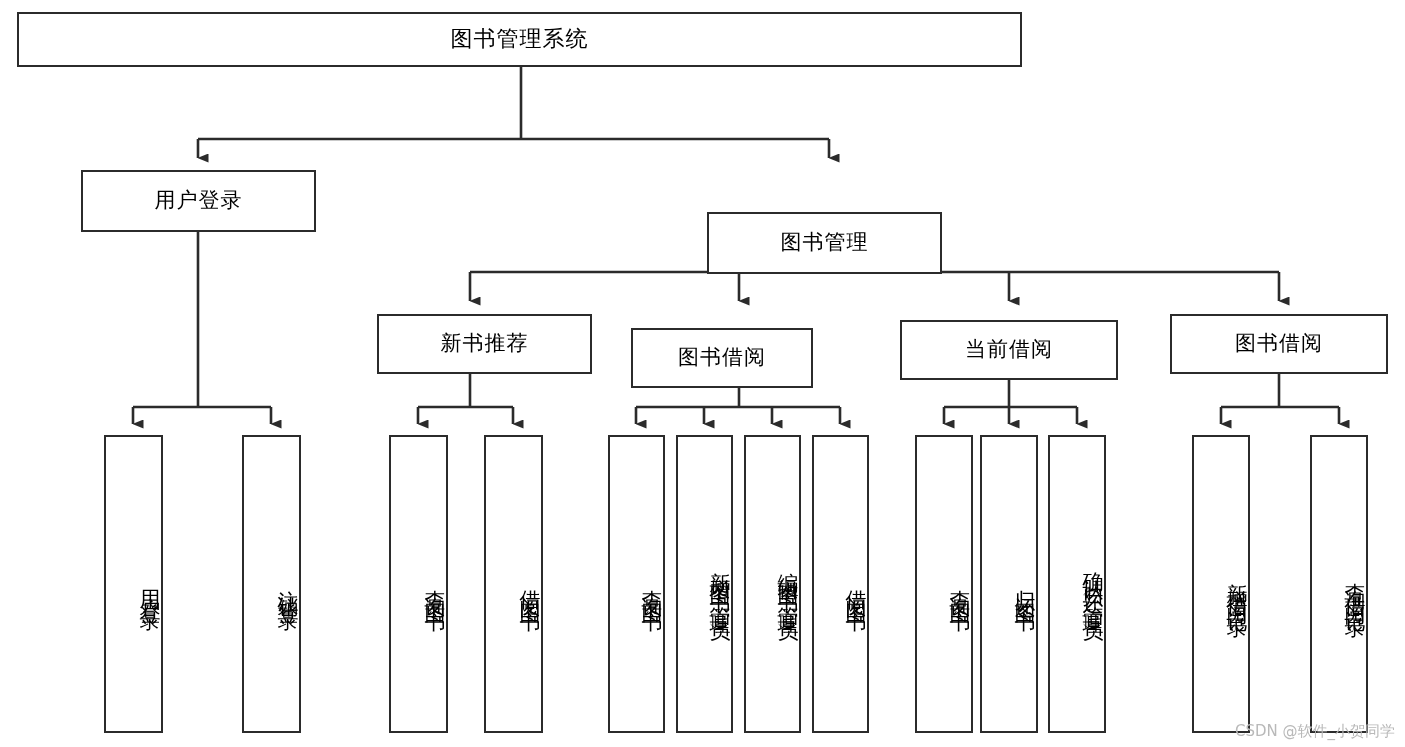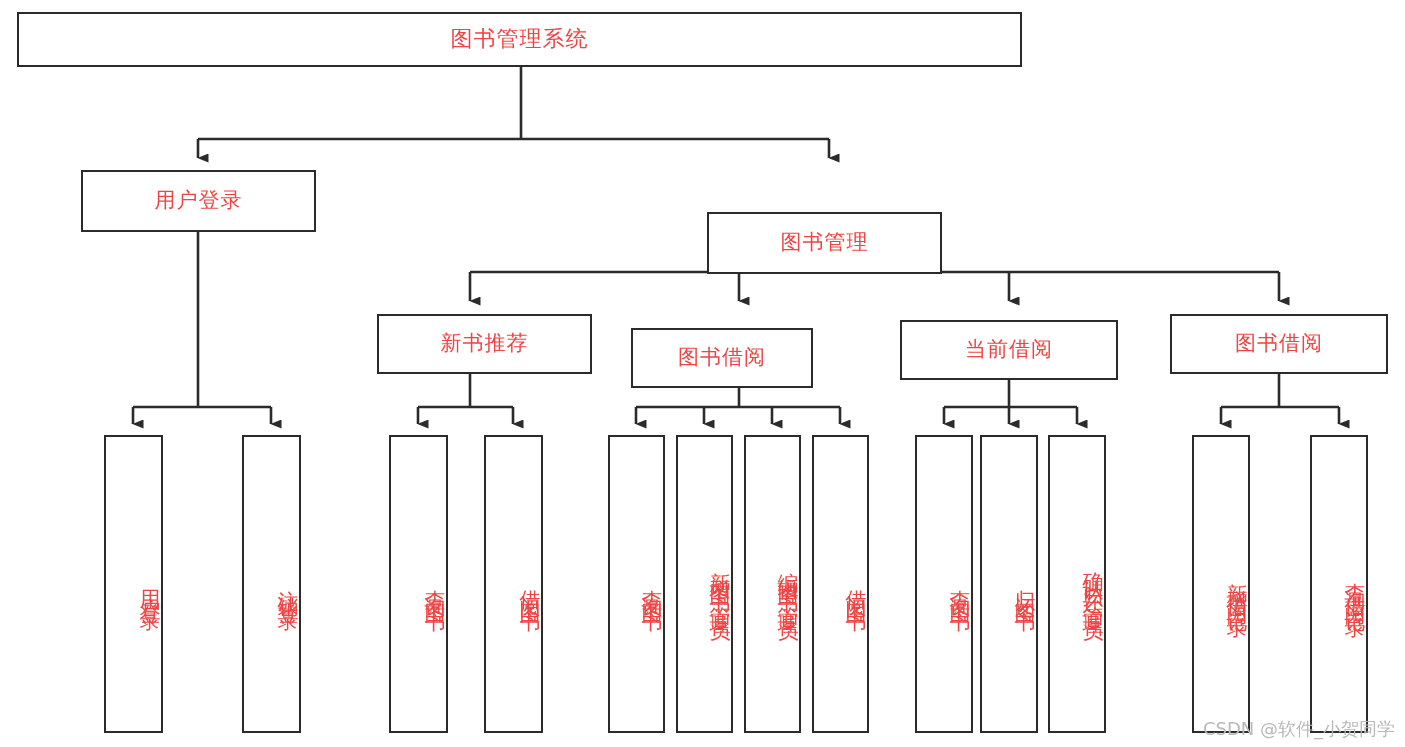--- a/index.html
+++ b/index.html
@@ -14,21 +14,21 @@
   #wires{position:absolute;left:0;top:0;width:1405px;height:747px;}
 
   .node{
     position:absolute;
     box-sizing:border-box;
     background:#ffffff;
     border:2.5px solid #2b2b2b;
     display:flex;
     align-items:center;
     justify-content:center;
-    color:#ef4444;
+    color:#000000;
     line-height:1.12;
     z-index:2;
   }
   .node.h{
     font-size:21px;
     letter-spacing:1px;
     white-space:nowrap;
   }
   .node.root{font-size:22px;}
   .node.v{
@@ -43,21 +43,21 @@
   .node.v.tall{align-items:flex-start;padding-top:4px;}
   .node.v .txt{
     writing-mode:vertical-rl;
     text-orientation:upright;
     letter-spacing:7px;
     display:block;
   }
   .watermark{
     position:absolute;
     right:10px;bottom:6px;
-    font-size:18px;
+    font-size:15px;
     color:#b9b9b9;
     white-space:nowrap;
     z-index:3;
   }
 </style>
 </head>
 <body>
 
 <div id="canvas">
 

